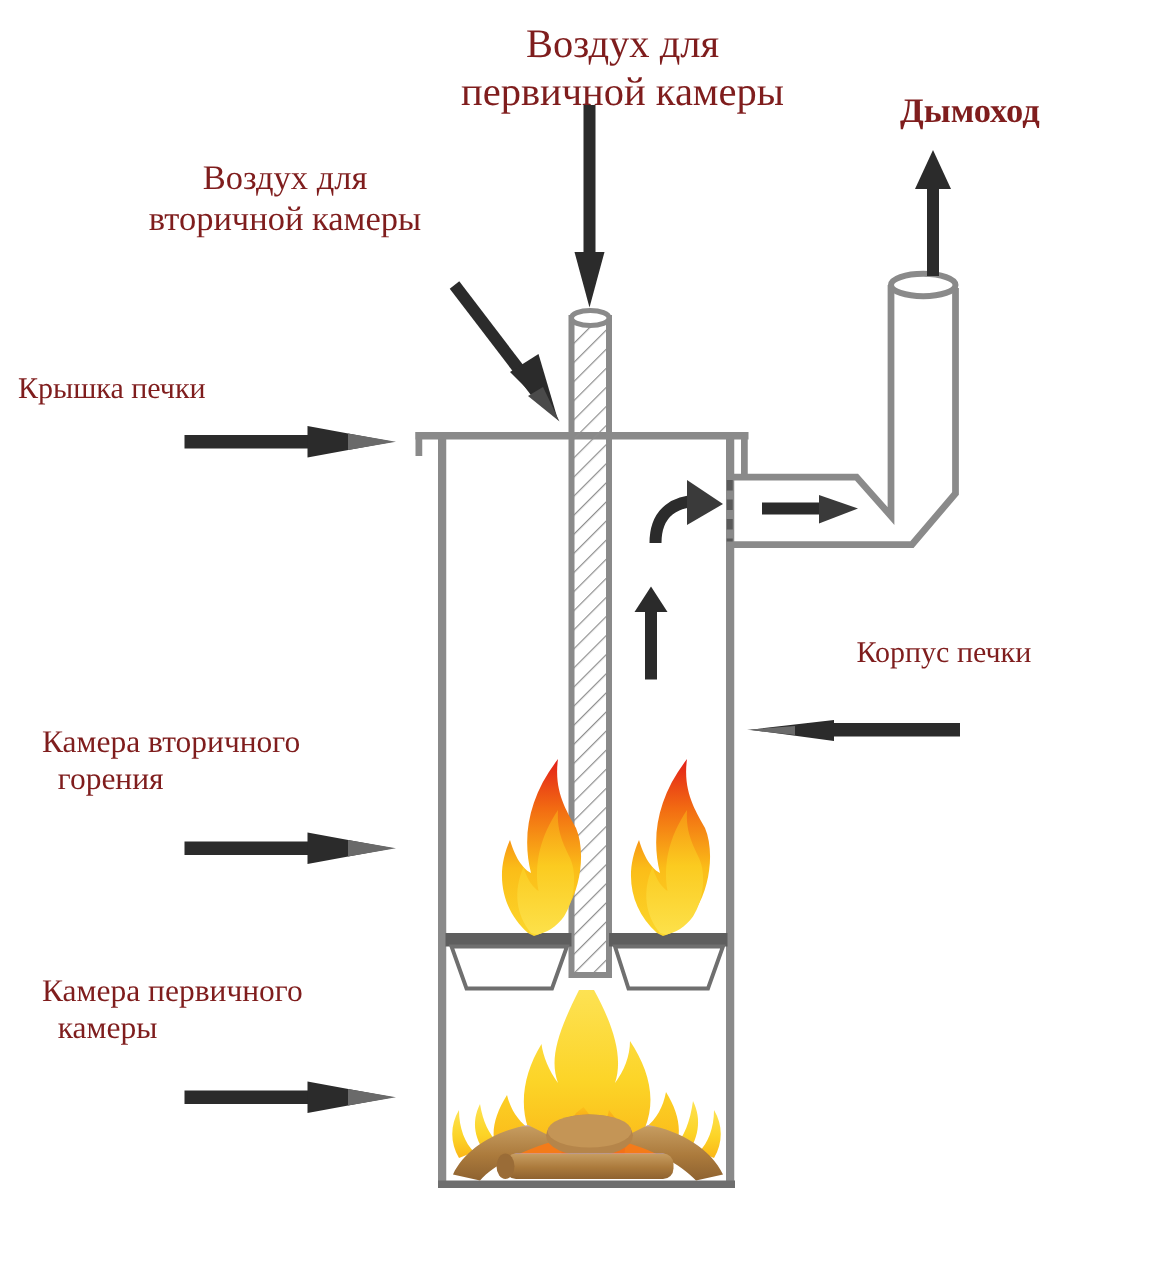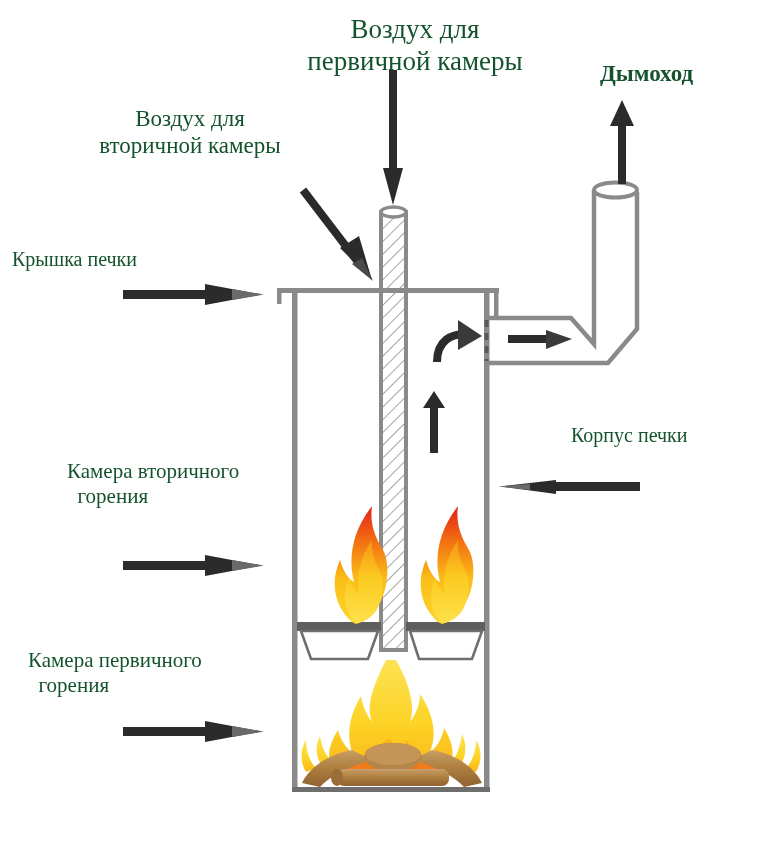--- a/index.html
+++ b/index.html
@@ -1,33 +1,33 @@
 <!DOCTYPE html>
 <html><head>
 <meta charset="utf-8">
 <style>
   html,body{margin:0;padding:0;background:#ffffff;}
   body{width:768px;height:845px;position:relative;overflow:hidden;
        font-family:"Liberation Serif","DejaVu Serif",serif;color:#111;}
   #stage{position:absolute;left:0;top:0;width:768px;height:845px;}
   svg.layer{position:absolute;left:0;top:0;width:768px;height:845px;overflow:visible;}
   .lbl{position:absolute;font-family:"Liberation Serif","DejaVu Serif",serif;
-       color:#14532d;line-height:1.18;white-space:pre;}
+       color:#7f1d1d;line-height:1.18;white-space:pre;}
   .lbl.c{text-align:center;}
   .lbl.l{text-align:left;}
   .t28{font-size:27px;}
   .t24{font-size:23px;}
   .t21{font-size:20px;}
   .t22{font-size:21px;}
   #lbl-primary-air{left:270px;top:14px;width:290px;}
   #lbl-secondary-air{left:40px;top:105px;width:300px;}
   #lbl-chimney{left:600px;top:60px;width:168px;text-align:left;font-weight:bold;}
   #lbl-lid{left:12px;top:248px;width:240px;text-align:left;}
   #lbl-body{left:560px;top:424px;width:208px;text-align:left;margin-left:11px;}
-  #lbl-secondary-chamber{left:28px;top:459px;width:260px;text-align:left;margin-left:39px;}
+  #lbl-secondary-chamber{left:28px;top:482px;width:260px;text-align:left;}
   #lbl-primary-chamber{left:28px;top:648px;width:270px;text-align:left;}
 </style>
 </head>
 <body>
 
 <div id="stage">
 
   <svg class="layer" viewBox="0 0 768 845">
     <defs>
       <pattern id="hatch" width="9" height="9" patternTransform="rotate(45)" patternUnits="userSpaceOnUse">
@@ -216,15 +216,15 @@
   <div class="lbl l t24" id="lbl-chimney">Дымоход</div>
 
   <div class="lbl l t21" id="lbl-lid">Крышка печки</div>
 
   <div class="lbl l t21" id="lbl-body">Корпус печки</div>
 
   <div class="lbl l t22" id="lbl-secondary-chamber">Камера вторичного
   горения</div>
 
   <div class="lbl l t22" id="lbl-primary-chamber">Камера первичного
-  горения</div>
+  камеры</div>
 
 </div>
 
 </body></html>

